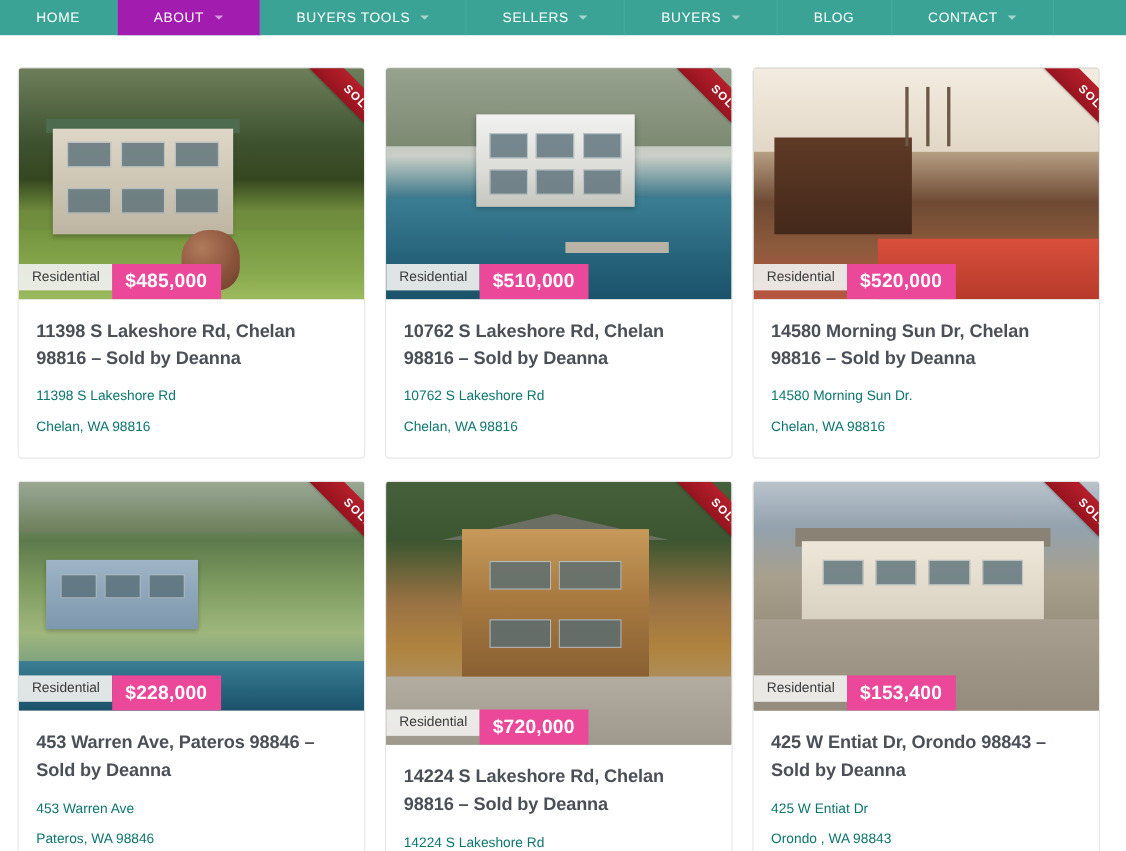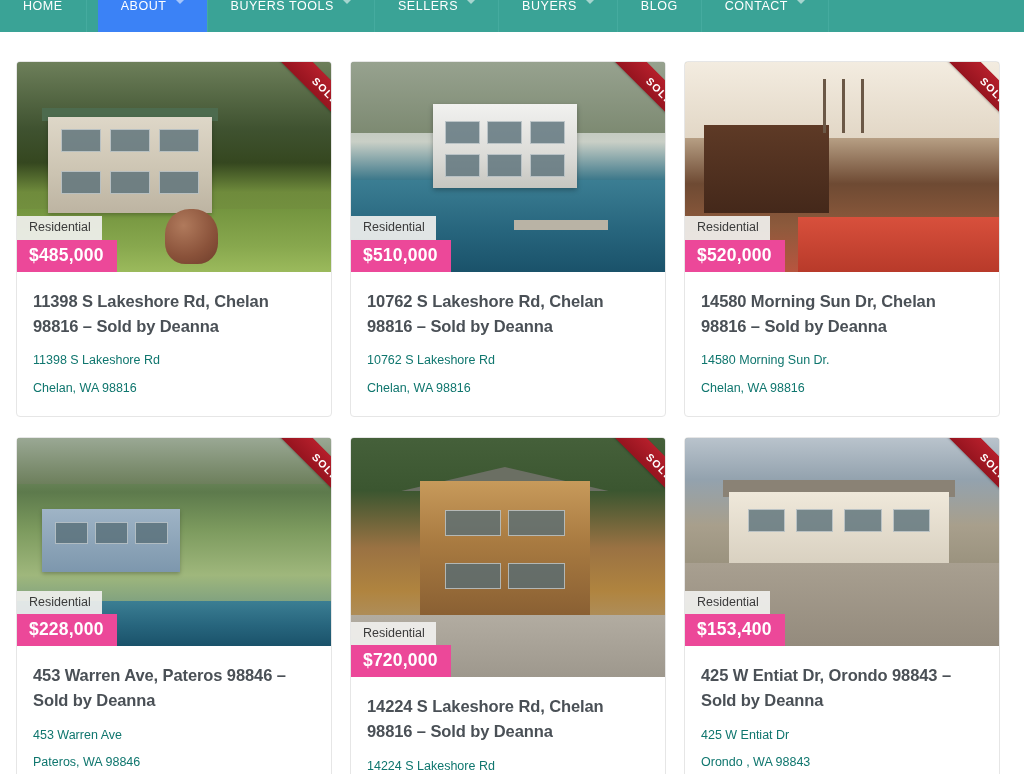--- a/index.html
+++ b/index.html
@@ -14,33 +14,33 @@
   
   .navbar {
     height: 32px;
     background: #3aa396;
     display: flex;
     align-items: stretch;
     width: 100%;
   }
   .nav-item {
     display: flex;
-    align-items: flex-start;
+    align-items: center;
     gap: 9px;
-    padding: 0 23px;
+    padding: 0 33px;
     color: #ffffff;
     font-size: 12.5px;
     letter-spacing: 0.55px;
     white-space: nowrap;
     border-right: 1px solid #45ab9f;
     cursor: pointer;
     user-select: none;
   }
   .nav-item:first-child { border-left: none; }
-  .nav-item.active { background: #3b82f6; margin-left: 11px; }
+  .nav-item.active { background: #a21caf; }
   .nav-label { line-height: 1; }
   .caret {
     width: 0; height: 0;
     border-left: 4px solid transparent;
     border-right: 4px solid transparent;
     border-top: 4px solid rgba(255,255,255,0.55);
     display: block;
   }
   .nav-filler { flex: 1 1 auto; }
 
@@ -101,21 +101,21 @@
     top: 18px;
     box-shadow: 0 1px 2px rgba(0,0,0,0.25);
   }
 
   
   .badges {
     position: absolute;
     left: 0;
     bottom: 0;
     display: flex;
-    flex-direction: column;
+    flex-direction: row;
     align-items: flex-start;
   }
   .badge-type {
     background: rgba(240,240,238,0.92);
     color: #3b3b3b;
     font-size: 12.5px;
     padding: 5px 11px 5px 12px;
     line-height: 1.1;
   }
   .badge-price {

